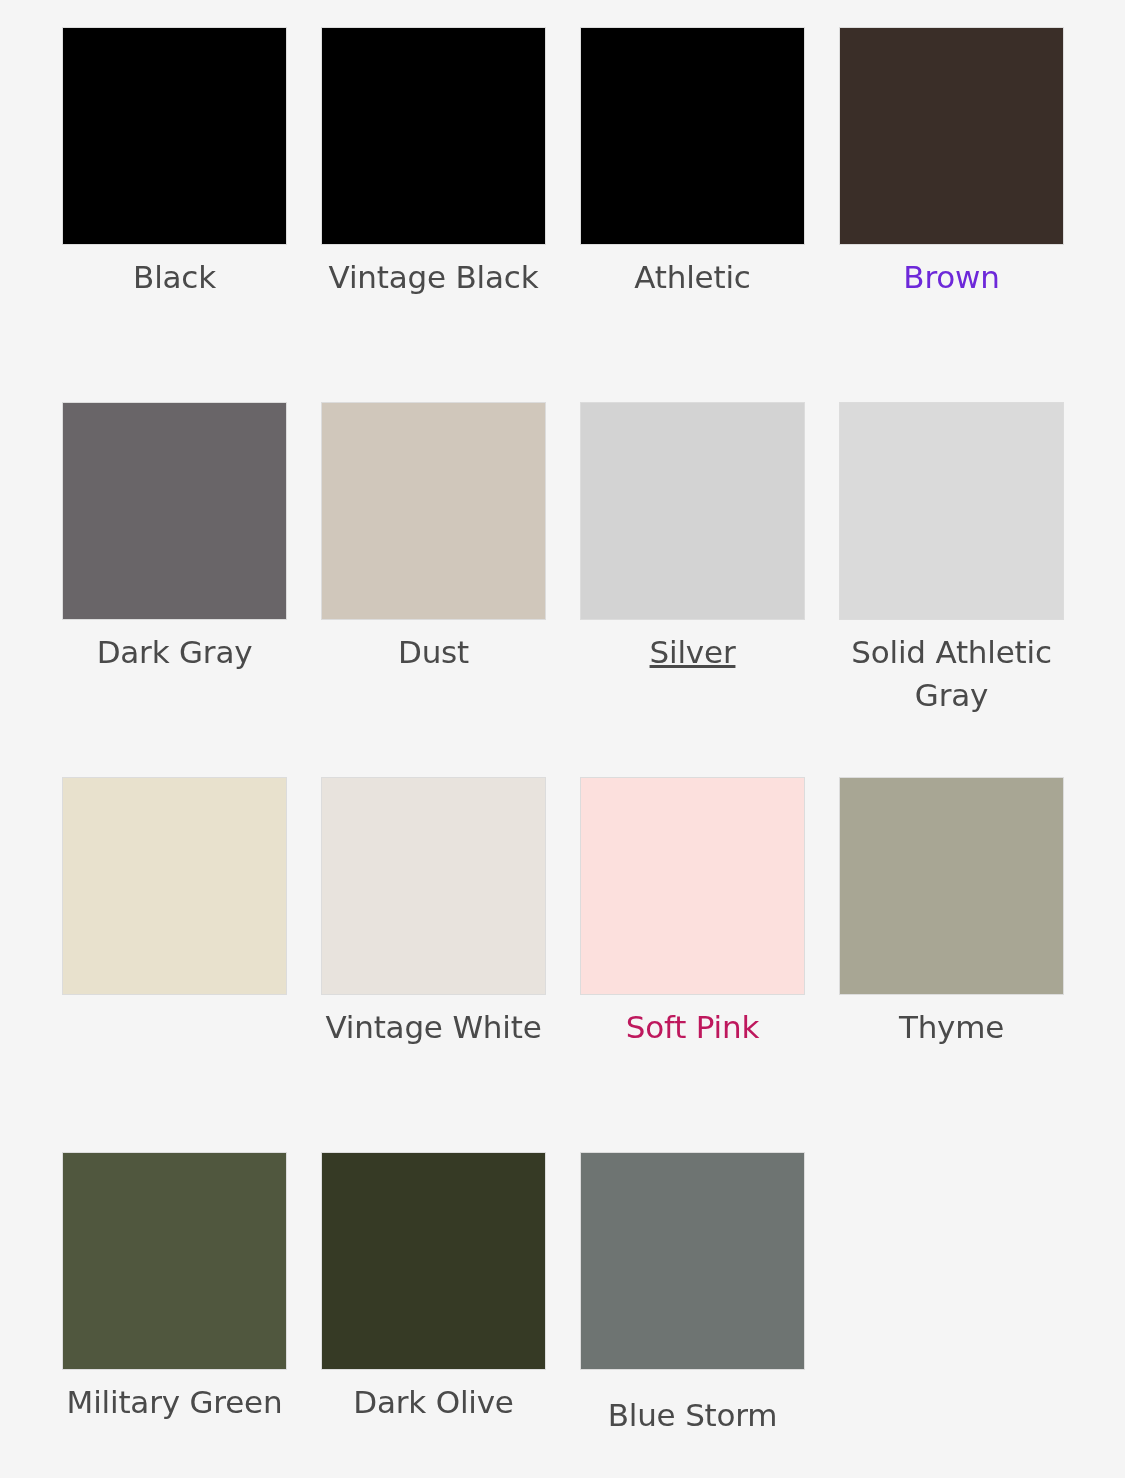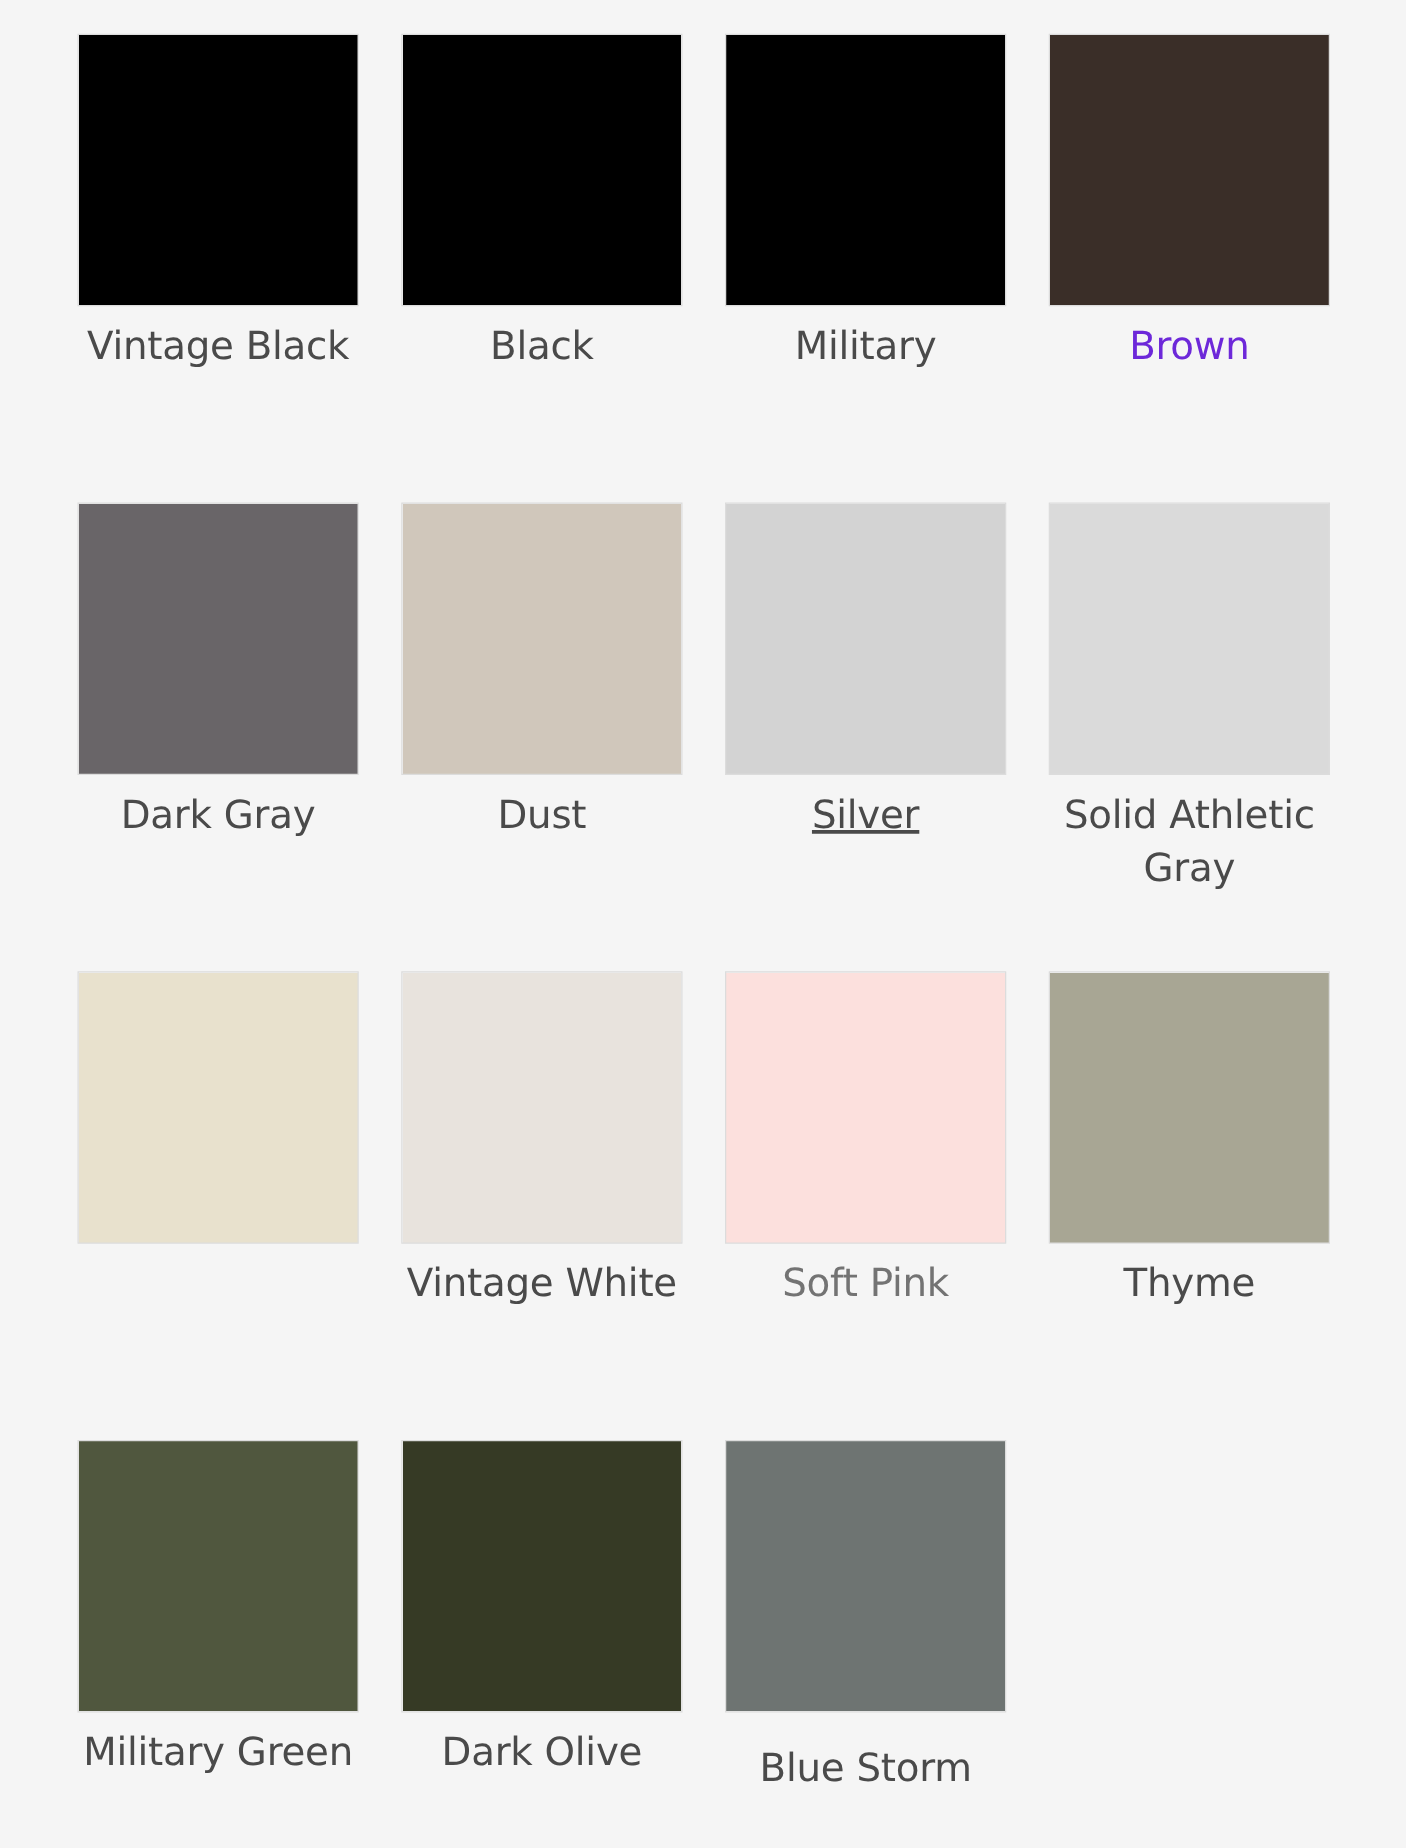--- a/index.html
+++ b/index.html
@@ -51,29 +51,29 @@
     letter-spacing: -0.2px;
     word-wrap: break-word;
   }
 </style>
 </head>
 <body>
 
 <div id="swatch-grid">
     <div class="swatch-cell">
       <div class="swatch-chip" style="background-color: rgb(0, 0, 0); border-color: rgb(220, 220, 220);"></div>
+      <div class="swatch-label" style="color: rgb(74, 74, 74);">Black</div>
+    </div>
+    <div class="swatch-cell">
+      <div class="swatch-chip" style="background-color: rgb(0, 0, 0); border-color: rgb(220, 220, 220);"></div>
       <div class="swatch-label" style="color: rgb(74, 74, 74);">Vintage Black</div>
     </div>
     <div class="swatch-cell">
       <div class="swatch-chip" style="background-color: rgb(0, 0, 0); border-color: rgb(220, 220, 220);"></div>
-      <div class="swatch-label" style="color: rgb(74, 74, 74);">Black</div>
-    </div>
-    <div class="swatch-cell">
-      <div class="swatch-chip" style="background-color: rgb(0, 0, 0); border-color: rgb(220, 220, 220);"></div>
-      <div class="swatch-label" style="color: rgb(74, 74, 74);">Military</div>
+      <div class="swatch-label" style="color: rgb(74, 74, 74);">Athletic</div>
     </div>
     <div class="swatch-cell">
       <div class="swatch-chip" style="background-color: rgb(58, 46, 40); border-color: rgb(220, 220, 220);"></div>
       <div class="swatch-label" style="color: #6d28d9;">Brown</div>
     </div>
     <div class="swatch-cell">
       <div class="swatch-chip" style="background-color: rgb(105, 101, 104); border-color: rgb(220, 220, 220);"></div>
       <div class="swatch-label" style="color: rgb(74, 74, 74);">Dark Gray</div>
     </div>
     <div class="swatch-cell">
@@ -90,21 +90,21 @@
     </div>
     <div class="swatch-cell">
       <div class="swatch-chip" style="background-color: rgb(232, 225, 205); border-color: rgb(220, 220, 220);"></div>
     </div>
     <div class="swatch-cell">
       <div class="swatch-chip" style="background-color: rgb(232, 227, 221); border-color: rgb(220, 220, 220);"></div>
       <div class="swatch-label" style="color: rgb(74, 74, 74);">Vintage White</div>
     </div>
     <div class="swatch-cell">
       <div class="swatch-chip" style="background-color: rgb(252, 224, 221); border-color: rgb(220, 220, 220);"></div>
-      <div class="swatch-label" style="color: #737373;">Soft Pink</div>
+      <div class="swatch-label" style="color: #be185d;">Soft Pink</div>
     </div>
     <div class="swatch-cell">
       <div class="swatch-chip" style="background-color: rgb(168, 166, 148); border-color: rgb(220, 220, 220);"></div>
       <div class="swatch-label" style="color: rgb(74, 74, 74);">Thyme</div>
     </div>
     <div class="swatch-cell">
       <div class="swatch-chip" style="background-color: rgb(80, 87, 62); border-color: rgb(220, 220, 220);"></div>
       <div class="swatch-label" style="color: rgb(74, 74, 74);">Military Green</div>
     </div>
     <div class="swatch-cell">

